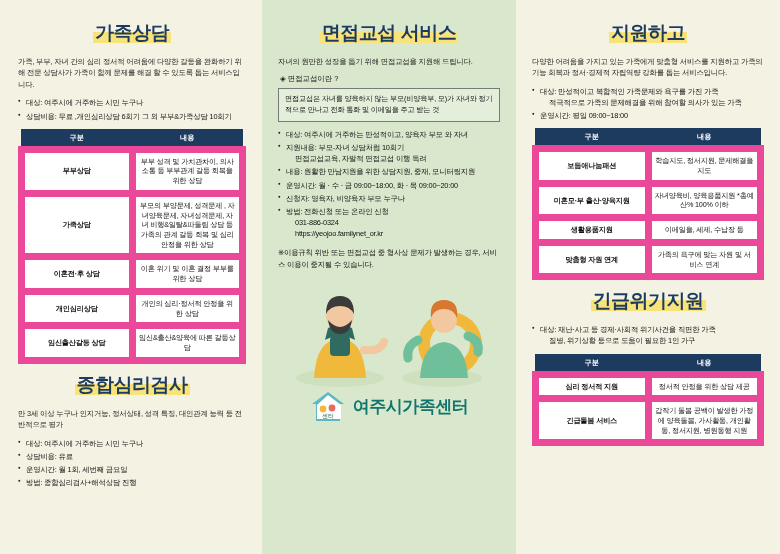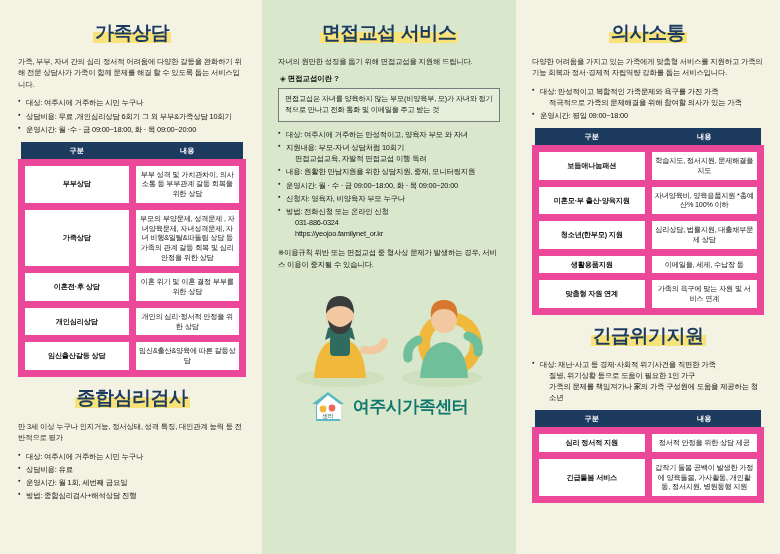--- a/index.html
+++ b/index.html
@@ -58,21 +58,21 @@
     letter-spacing:-0.2px;
   }
   table.tbl td.k{width:31%;font-weight:bold;background:#fff;}
   .tbl-right th{background:#1d3a5f;}
 
   .quote{
     border:1px solid #7a7a7a;background:#e4efdb;padding:5px 6px;
     font-size:7.2px;line-height:1.5;color:#111;margin:3px 0 7px 0;
     letter-spacing:-0.2px;
   }
-  .q-head{font-size:7.4px;font-weight:bold;margin:0 0 4px 2px;color:#111;}
+  .q-head{font-size:7.4px;font-weight:normal;margin:0 0 4px 2px;color:#111;}
   .note{
     font-size:7.4px;line-height:1.55;color:#111;margin:8px 0 0 0;
     letter-spacing:-0.2px;
   }
   .link{color:#111;}
 
   
   .illus{position:relative;height:120px;margin-top:4px;}
   .logo-row{
     display:flex;align-items:center;justify-content:center;gap:7px;margin-top:-4px;
@@ -84,21 +84,20 @@
 <body>
 
 <div class="page">
 
   <div class="col col-left">
     <h2 class="title"><span class="hl">가족상담</span></h2>
     <p class="intro">가족, 부부, 자녀 간의 심리 정서적 어려움에 다양한 갈등을 완화하기 위해 전문 상담사가 가족이 함께 문제를 해결 할 수 있도록 돕는 서비스입니다.</p>
     <ul class="bul">
       <li>대상: 여주시에 거주하는 시민 누구나</li>
       <li>상담비용: 무료 ,개인심리상담 6회기 그 외 부부&amp;가족상담 10회기</li>
-      <li>운영시간: 월 ·수 · 금 09:00~18:00, 화 · 목 09:00~20:00</li>
     </ul>
 
     <table class="tbl">
       <tbody>
           <tr>
         <th>구분</th>
         <th>내용</th>
       </tr>
       <tr>
         <td class="k">부부상담</td>
@@ -192,21 +191,21 @@
           <circle cx="13" cy="19" r="3.4" fill="#f0b93c"></circle>
           <circle cx="22" cy="18" r="3.4" fill="#e86a5a"></circle>
           <text x="18" y="28" font-size="6" fill="#2f6b5e" text-anchor="middle" font-family="Liberation Sans, sans-serif">센터</text>
         </svg>
       </div>
       <div class="logo-text">여주시가족센터</div>
     </div>
   </div>
 
   <div class="col col-right">
-    <h2 class="title"><span class="hl">의사소통</span></h2>
+    <h2 class="title"><span class="hl">지원하고</span></h2>
     <p class="intro">다양한 어려움을 가지고 있는 가족에게 맞춤형 서비스를 지원하고 가족의 기능 회복과 정서·경제적 자립역량 강화를 돕는 서비스입니다.</p>
     <ul class="bul">
       <li>
         <span>대상: 만성적이고 복합적인 가족문제와 욕구를 가진 가족</span>
         <span class="sub">적극적으로 가족의 문제해결을 위해 참여할 의사가 있는 가족</span>
       </li>
       <li>운영시간: 평일 09:00~18:00</li>
     </ul>
 
     <table class="tbl tbl-right">
@@ -217,40 +216,35 @@
       </tr>
       <tr>
         <td class="k">보듬애나눔패션</td>
         <td>학습지도, 정서지원, 문제해결을 지도</td>
       </tr>
       <tr>
         <td class="k">미혼모·부 출산·양육지원</td>
         <td>자녀양육비, 양육용품지원 *총예산% 100% 이하</td>
       </tr>
       <tr>
-        <td class="k">청소년(한부모) 지원</td>
-        <td>심리상담, 법률지원, 대출채무문제 상담</td>
-      </tr>
-      <tr>
         <td class="k">생활용품지원</td>
         <td>이메일을, 세제, 수납장 등</td>
       </tr>
       <tr>
         <td class="k">맞춤형 자원 연계</td>
         <td>가족의 욕구에 맞는 자원 및 서비스 연계</td>
       </tr>
     </tbody>
       </table>
 
     <h2 class="title"><span class="hl">긴급위기지원</span></h2>
     <ul class="bul">
       <li>
         <span>대상: 재난·사고 등 경제·사회적 위기사건을 직면한 가족</span>
         <span class="sub">질병, 위기상황 등으로 도움이 필요한 1인 가구</span>
-        <span class="sub">가족의 문제를 책임져가나 家의 가족 구성원에 도움을 제공하는 청소년</span>
       </li>
     </ul>
 
     <table class="tbl tbl-right">
       <tbody>
           <tr>
         <th>구분</th>
         <th>내용</th>
       </tr>
       <tr>

